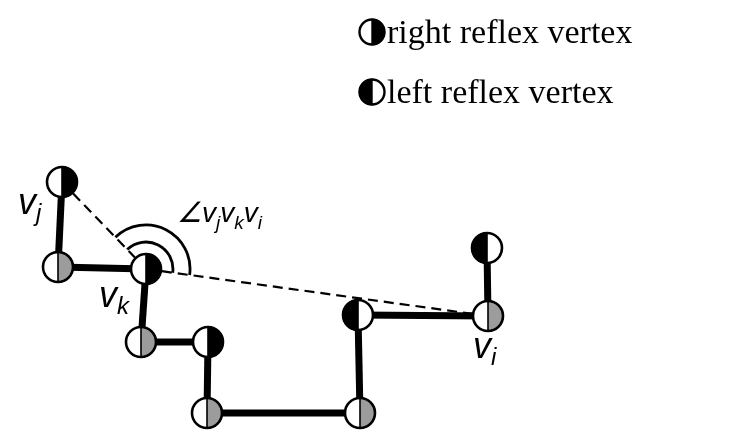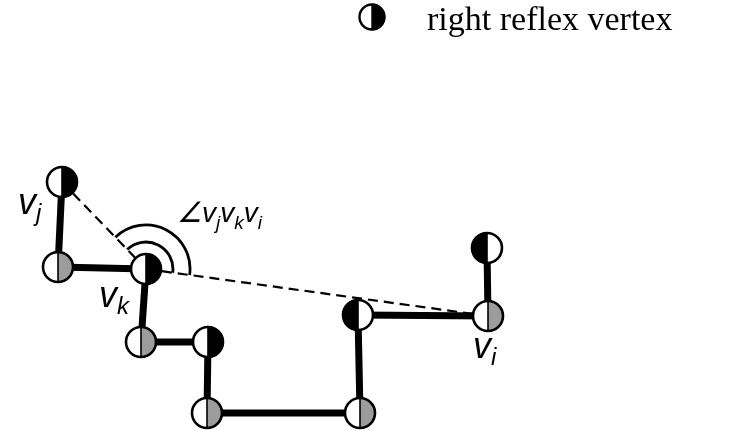--- a/index.html
+++ b/index.html
@@ -8,21 +8,21 @@
     width:742px;height:430px;
     background:#ffffff;
     overflow:hidden;
     font-family:"Liberation Sans", sans-serif;
   }
   #diagram{position:absolute;left:0;top:0;width:742px;height:430px;display:block;}
   .legend{
     position:absolute;left:357px;top:2px;
     display:flex;flex-direction:column;
   }
-  .legend-row{display:flex;height:60px;gap:40px;}
+  .legend-row{display:flex;align-items:center;height:60px;}
   .legend-marker{width:30px;height:30px;flex:0 0 30px;}
   .legend-marker svg{display:block;}
   .legend-label{
     font-family:"Liberation Serif", serif;
     font-size:34px;color:#000;white-space:nowrap;line-height:1;
   }
   .vlabel{
     font-family:"Liberation Sans", sans-serif;
     font-style:italic;fill:#000;
   }
@@ -106,15 +106,25 @@
     <div class="legend-row">
       <span class="legend-marker">
           <svg width="30" height="30" viewBox="0 0 30 30">
             <circle cx="15" cy="15" r="12.5" fill="#ffffff"></circle>
             <path d="M 15 2.5 A 12.5 12.5 0 0 1 15 27.5 Z" fill="#000000" stroke="#000000" stroke-width="1.4"></path>
             <circle cx="15" cy="15" r="12.5" fill="none" stroke="#000000" stroke-width="2.4"></circle>
           </svg>
         </span>
       <span class="legend-label">right reflex vertex</span>
     </div>
+    <div class="legend-row">
+      <span class="legend-marker">
+          <svg width="30" height="30" viewBox="0 0 30 30">
+            <circle cx="15" cy="15" r="12.5" fill="#ffffff"></circle>
+            <path d="M 15 2.5 A 12.5 12.5 0 0 0 15 27.5 Z" fill="#000000" stroke="#000000" stroke-width="1.4"></path>
+            <circle cx="15" cy="15" r="12.5" fill="none" stroke="#000000" stroke-width="2.4"></circle>
+          </svg>
+        </span>
+      <span class="legend-label">left reflex vertex</span>
+    </div>
   </div>
 
 </div>
 
 </body></html>

